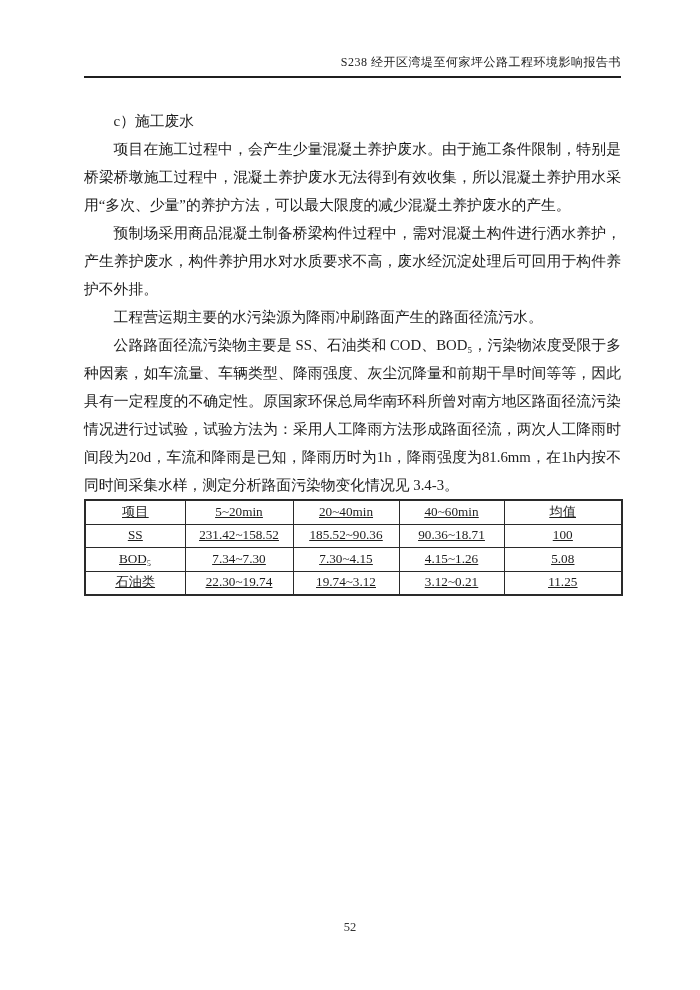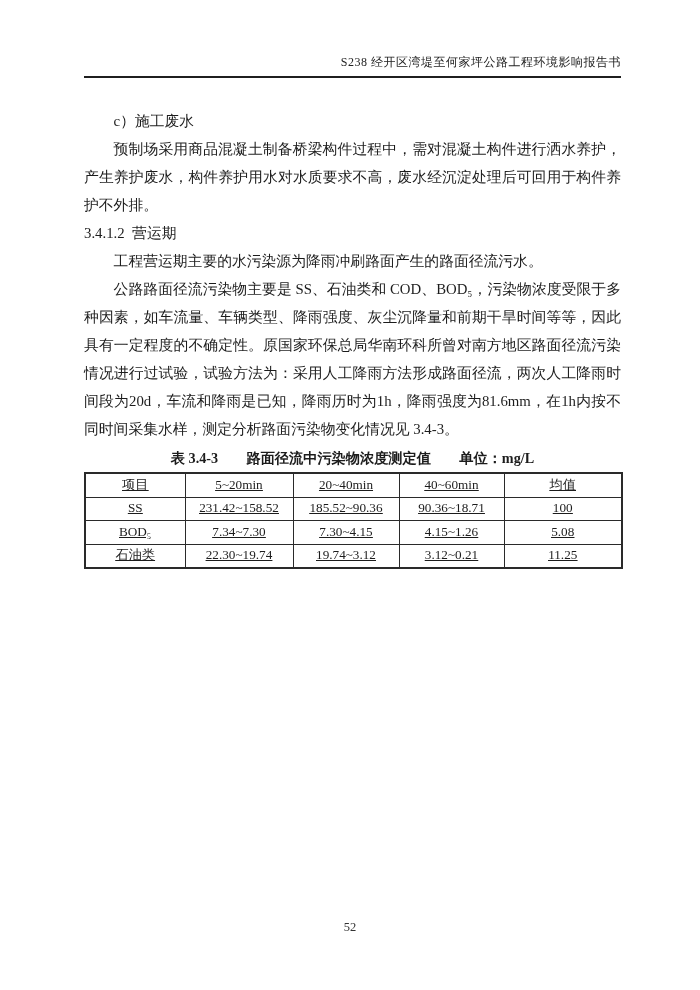--- a/index.html
+++ b/index.html
@@ -90,26 +90,25 @@
 
 <div class="page">
   <div class="content-col">
 
     <div class="doc-header">
       <span>S238 经开区湾堤至何家坪公路工程环境影响报告书</span>
     </div>
 
     <div class="doc-body">
       <p class="para">c）施工废水</p>
+      <p class="para">项目在施工过程中，会产生少量混凝土养护废水。由于施工条件限制，特别是桥梁桥墩施工过程中，混凝土养护废水无法得到有效收集，所以混凝土养护用水采用“多次、少量”的养护方法，可以最大限度的减少混凝土养护废水的产生。</p>
       <p class="para">预制场采用商品混凝土制备桥梁构件过程中，需对混凝土构件进行洒水养护，产生养护废水，构件养护用水对水质要求不高，废水经沉淀处理后可回用于构件养护不外排。</p>
-      <h3 class="section-heading">3.4.1.2  营运期</h3>
       <p class="para">工程营运期主要的水污染源为降雨冲刷路面产生的路面径流污水。</p>
       <p class="para">公路路面径流污染物主要是 SS、石油类和 COD、BOD₅，污染物浓度受限于多种因素，如车流量、车辆类型、降雨强度、灰尘沉降量和前期干旱时间等等，因此具有一定程度的不确定性。原国家环保总局华南环科所曾对南方地区路面径流污染情况进行过试验，试验方法为：采用人工降雨方法形成路面径流，两次人工降雨时间段为20d，车流和降雨是已知，降雨历时为1h，降雨强度为81.6mm，在1h内按不同时间采集水样，测定分析路面污染物变化情况见 3.4-3。</p>
 
-      <p class="table-title">表 3.4-3　　路面径流中污染物浓度测定值　　单位：mg/L</p>
 
       <table class="data-table">
         <colgroup>
           <col class="c-item">
             <col class="c-t1">
             <col class="c-t2">
             <col class="c-t3">
             <col class="c-avg">
         </colgroup>
         <thead>

